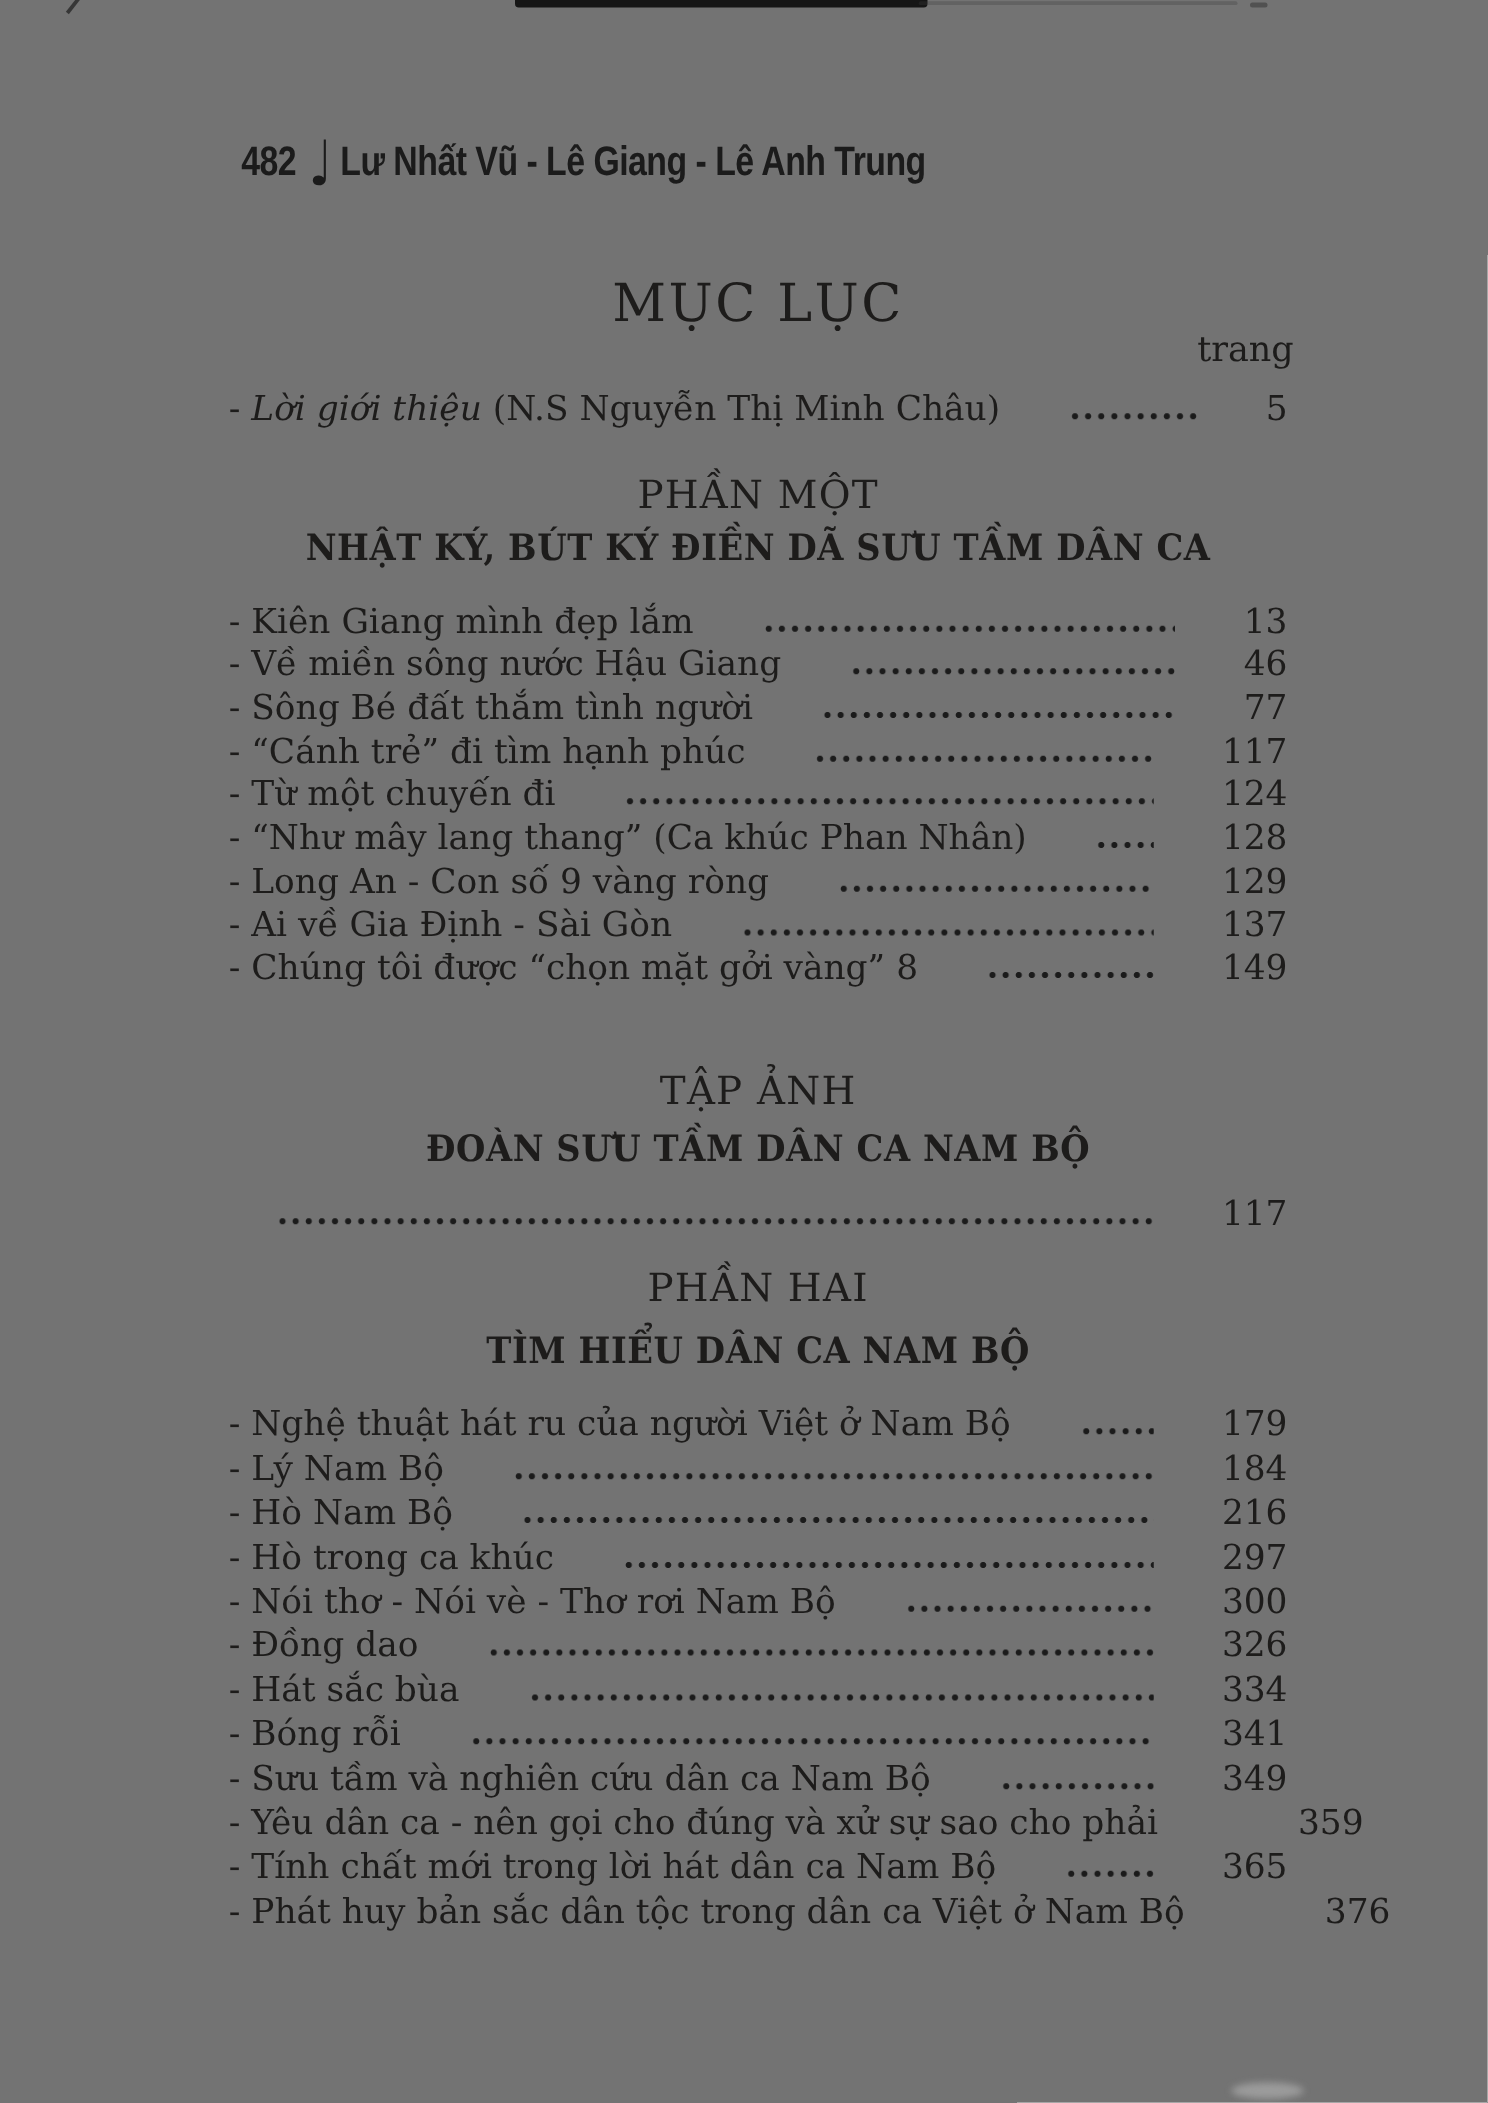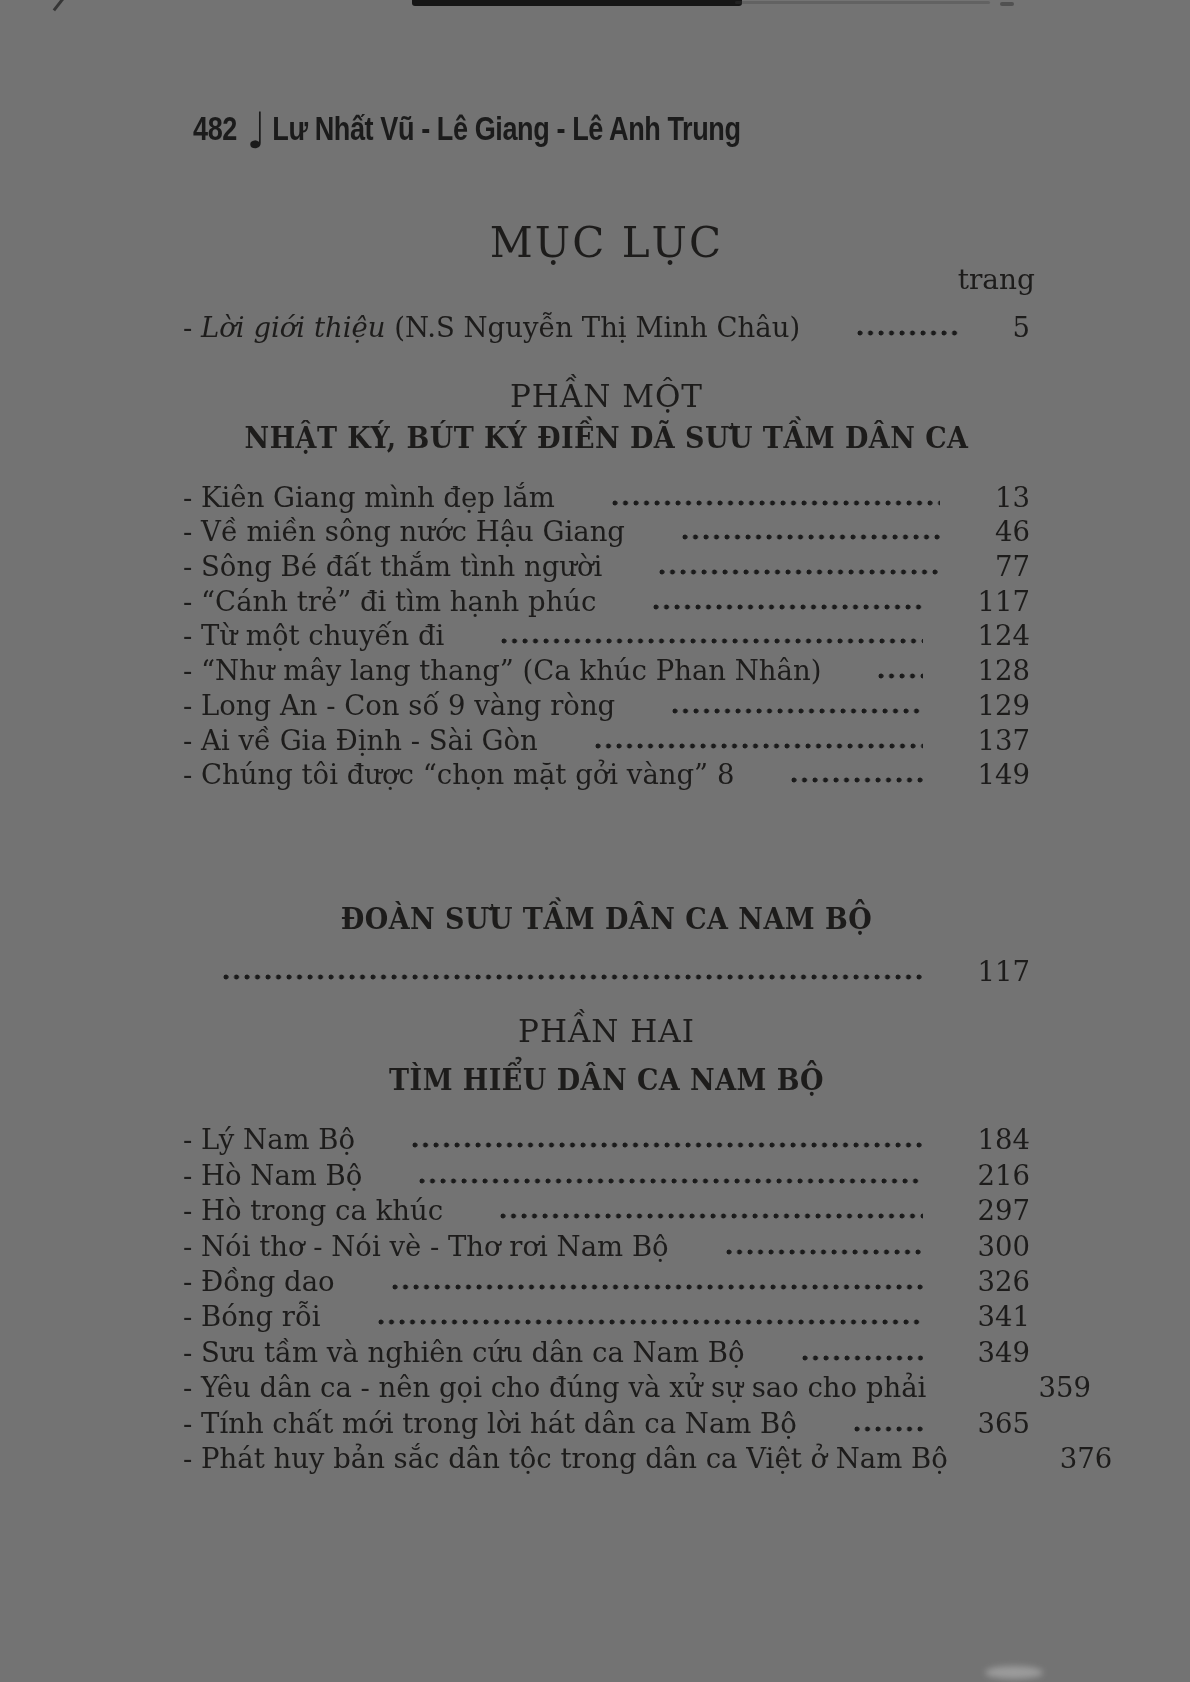--- a/index.html
+++ b/index.html
@@ -140,31 +140,37 @@
       <span class="lead"></span>
       <span class="pg">137</span>
     </div>
     <div class="row">
       <span class="t">- Chúng tôi được “chọn mặt gởi vàng” 8</span>
       <span class="lead"></span>
       <span class="pg">149</span>
     </div>
   </div>
 
+  <div class="line center heading h-photo">TẬP ẢNH</div>
   <div class="line center subheading sh-photo">ĐOÀN SƯU TẦM DÂN CA NAM BỘ</div>
   <div class="line row leader-row">
     <span class="lead"></span>
     <span class="pg">117</span>
   </div>
 
   <div class="line center heading h-p2">PHẦN HAI</div>
   <div class="line center subheading sh-p2">TÌM HIỂU DÂN CA NAM BỘ</div>
 
   <div class="list list-p2">
     <div class="row">
+      <span class="t">- Nghệ thuật hát ru của người Việt ở Nam Bộ</span>
+      <span class="lead"></span>
+      <span class="pg">179</span>
+    </div>
+    <div class="row">
       <span class="t">- Lý Nam Bộ</span>
       <span class="lead"></span>
       <span class="pg">184</span>
     </div>
     <div class="row">
       <span class="t">- Hò Nam Bộ</span>
       <span class="lead"></span>
       <span class="pg">216</span>
     </div>
     <div class="row">
@@ -176,20 +182,25 @@
       <span class="t">- Nói thơ - Nói vè - Thơ rơi Nam Bộ</span>
       <span class="lead"></span>
       <span class="pg">300</span>
     </div>
     <div class="row">
       <span class="t">- Đồng dao</span>
       <span class="lead"></span>
       <span class="pg">326</span>
     </div>
     <div class="row">
+      <span class="t">- Hát sắc bùa</span>
+      <span class="lead"></span>
+      <span class="pg">334</span>
+    </div>
+    <div class="row">
       <span class="t">- Bóng rỗi</span>
       <span class="lead"></span>
       <span class="pg">341</span>
     </div>
     <div class="row">
       <span class="t">- Sưu tầm và nghiên cứu dân ca Nam Bộ</span>
       <span class="lead"></span>
       <span class="pg">349</span>
     </div>
     <div class="row">

